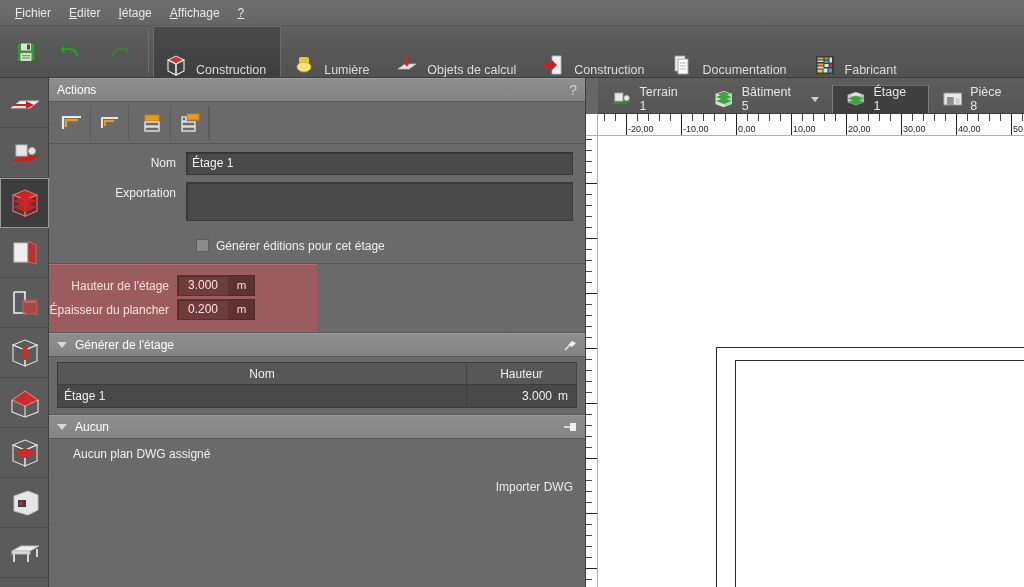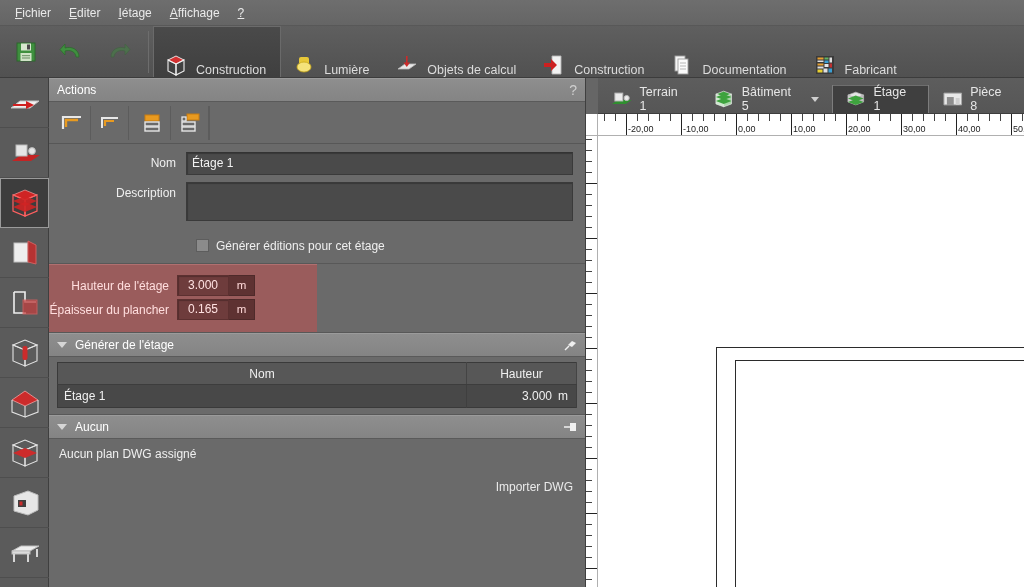--- a/index.html
+++ b/index.html
@@ -166,21 +166,21 @@
     background: #575757; color: #f0f0f0; font-size: 12px; font-weight: normal;
     height: 22px; border-right: 1px solid #444; border-bottom: 1px solid #3d3d3d;
   }
   .tbl td {
     background: #484848; color: #f0f0f0; font-size: 12px;
     height: 23px; border-right: 1px solid #3f3f3f; padding: 0 6px;
   }
   .tbl td.num { text-align: right; padding-right: 2px; }
   .tbl td.num .u { display: inline-block; width: 22px; text-align: left; padding-left: 6px; }
 
-  .fond-body { background: #6a6a6a; padding: 8px 10px; position: relative; height: 52px; }
+  .fond-body { background: #6a6a6a; padding: 8px 24px; position: relative; height: 52px; }
   .fond-text { font-size: 12px; color: #f0f0f0; }
   .fond-link {
     position: absolute; right: 12px; bottom: -3px;
     font-size: 12px; color: #eaeaea; cursor: default;
   }
 
   
   .rightwrap { position: absolute; top: 78px; left: 586px; right: 0; bottom: 0; }
   .crumbbar {
     position: absolute; top: 0; left: 12px; right: 0; height: 36px;
@@ -456,42 +456,42 @@
       </div>
       <div class="act-end"></div>
     </div>
 
     <div class="form">
       <div class="frow">
         <div class="flabel">Nom</div>
         <div class="finput">Étage 1</div>
       </div>
       <div class="frow">
-        <div class="flabel">Description</div>
+        <div class="flabel">Exportation</div>
         <div class="ftextarea"></div>
       </div>
       <div class="chkrow">
         <span class="chk"></span>
         <span class="chklabel">Générer éditions pour cet étage</span>
       </div>
     </div>
 
     <div class="props-wrap">
       <div class="props-red">
         <div class="prow">
           <div class="plabel">Hauteur de l'étage</div>
           <div class="pfield">
             <div class="pval">3.000</div>
             <div class="punit">m</div>
           </div>
         </div>
         <div class="prow">
           <div class="plabel">Épaisseur du plancher</div>
           <div class="pfield">
-            <div class="pval">0.165</div>
+            <div class="pval">0.200</div>
             <div class="punit">m</div>
           </div>
         </div>
       </div>
     </div>
 
     <div class="sec-head">
       <div class="left">
         <span class="tri"></span>
         <span>Générer de l'étage</span>

